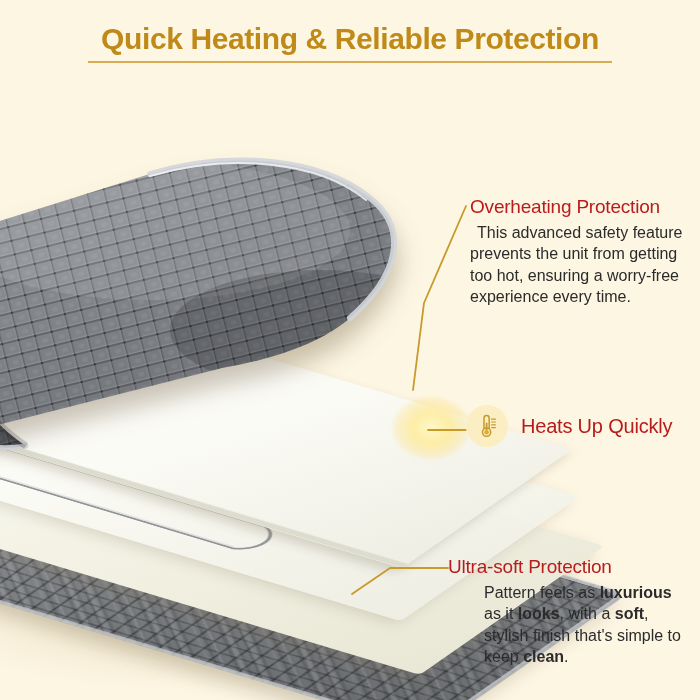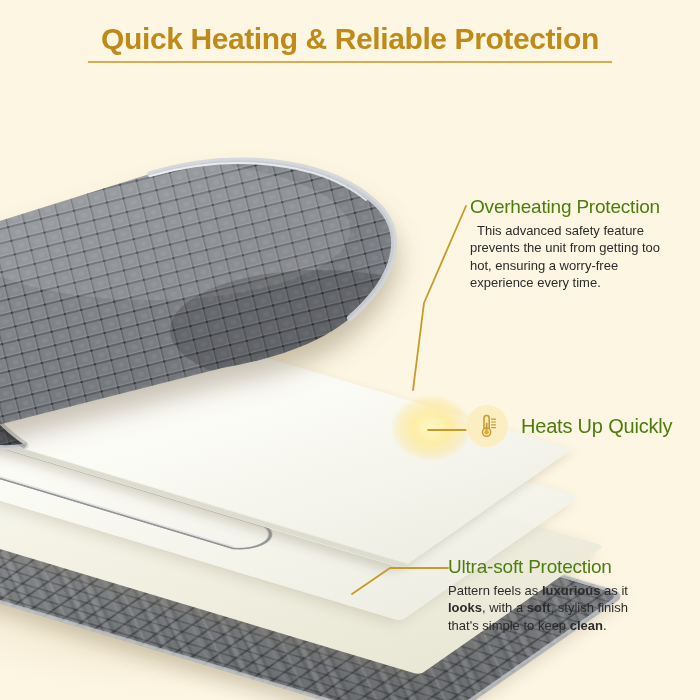--- a/index.html
+++ b/index.html
@@ -196,37 +196,37 @@
   #top-fabric-wrap svg { overflow: visible; }
 
   
   .callout {
     position: absolute;
     font-family: "Liberation Sans", sans-serif;
   }
   .callout-title {
     font-size: 19px;
     font-weight: 500;
-    color: #4d7c0f;
+    color: #b91c1c;
     letter-spacing: -0.2px;
     white-space: nowrap;
   }
   .callout-body {
     margin-top: 4px;
-    font-size: 13px;
+    font-size: 16px;
     line-height: 1.34;
     color: #2b2b2b;
     max-width: 215px;
   }
   .callout-body b { font-weight: bold; }
 
   #callout-1 { left: 470px; top: 196px; }
   #callout-1 .callout-body { text-indent: 7px; }
   #callout-3 { left: 448px; top: 556px; }
-  #callout-3 .callout-body { max-width: 205px; }
+  #callout-3 .callout-body { max-width: 205px; margin-left: 36px; }
 
   #callout-2 {
     left: 466px;
     top: 405px;
     display: flex;
     align-items: center;
     gap: 13px;
     text-align: right;
   }
   #thermo-badge {

